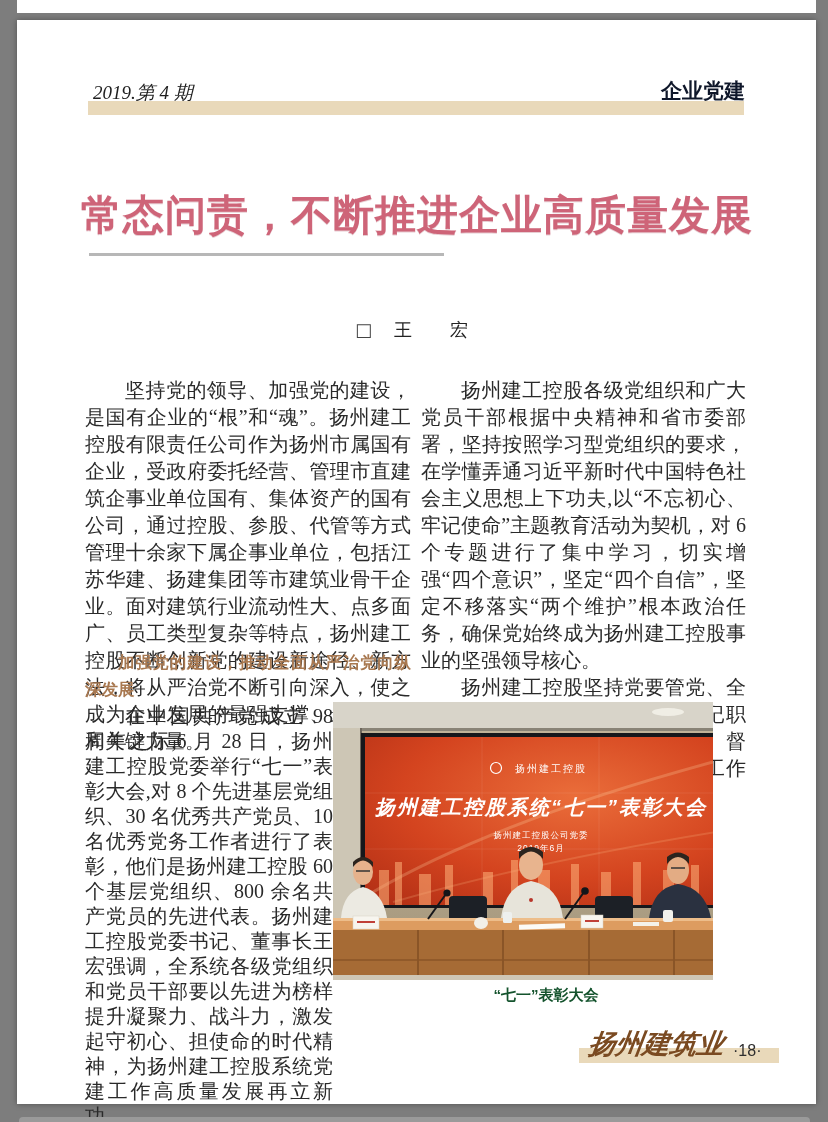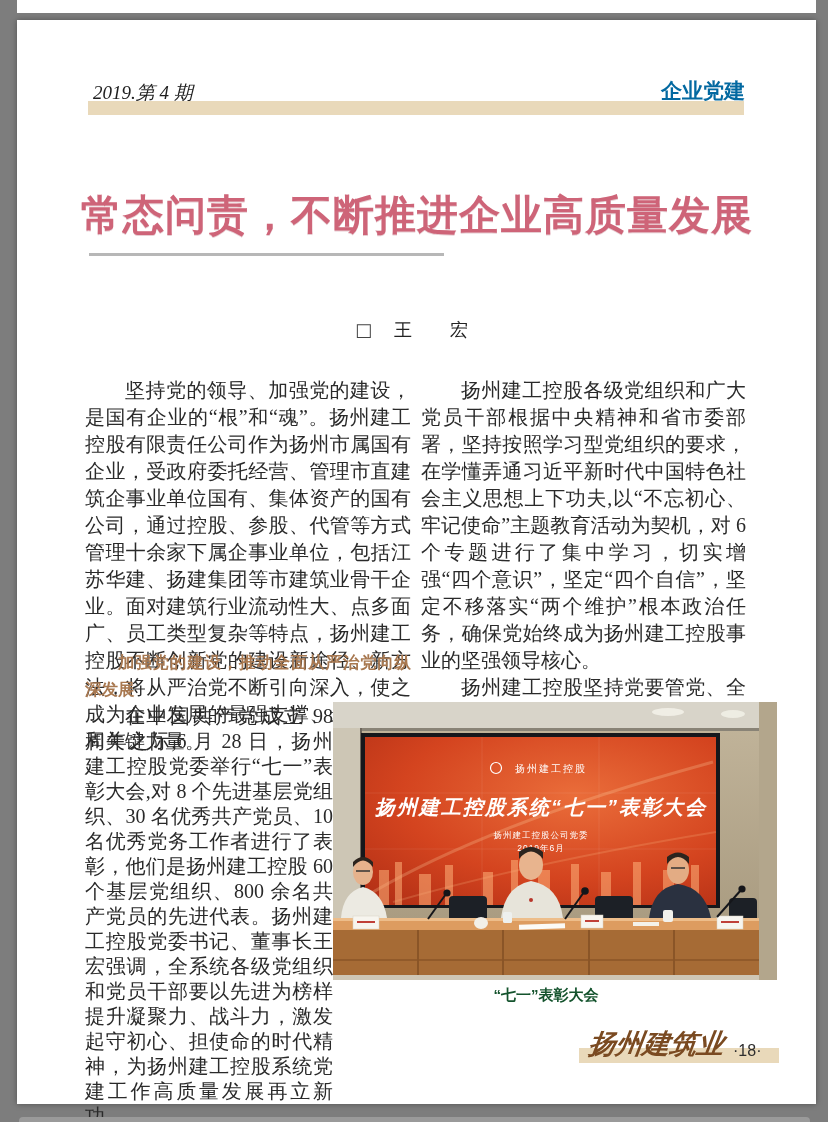--- a/index.html
+++ b/index.html
@@ -7,35 +7,35 @@
     --footer-brown:#7a4a21; --viewer-gray:#7d7d7d;
   }
   *{margin:0;padding:0;box-sizing:border-box;}
   html,body{width:828px;height:1122px;overflow:hidden;}
   body{background:var(--viewer-gray);font-family:"Liberation Serif","DejaVu Serif",serif;position:relative;}
   .prev-page{position:absolute;left:17px;top:0;width:799px;height:13px;background:#fff;}
   .next-page{position:absolute;left:19px;top:1117px;width:791px;height:5px;background:#9a9a9a;border-radius:4px 4px 0 0;}
   .page{position:absolute;left:17px;top:20px;width:799px;height:1084px;background:#fff;box-shadow:0 0 6px rgba(0,0,0,.35);}
   .page *{position:absolute;}
   .hdr-issue{left:76px;top:60px;font-size:19px;font-style:italic;color:#1f1f1f;font-family:"Liberation Serif","DejaVu Serif",serif;white-space:nowrap;}
-  .hdr-section{right:71px;top:57px;font-size:21px;font-weight:bold;color:#0369a1;font-family:"Liberation Sans","DejaVu Sans",sans-serif;white-space:nowrap;}
+  .hdr-section{right:71px;top:57px;font-size:21px;font-weight:bold;color:#0f172a;font-family:"Liberation Sans","DejaVu Sans",sans-serif;white-space:nowrap;}
   .hdr-bar{left:71px;top:81px;width:656px;height:14px;background:var(--band-beige);}
   .title{left:35px;top:168px;width:730px;text-align:center;font-size:41px;font-weight:900;letter-spacing:1px;color:var(--accent-pink);font-family:"Liberation Sans","DejaVu Sans",sans-serif;white-space:nowrap;text-shadow:0 1px 0 rgba(160,60,80,.25);}
   .title-underline{left:72px;top:233px;width:355px;height:3px;background:#b7b7b7;}
   .author{left:0;top:298px;width:799px;text-align:center;font-size:18px;color:#222;white-space:nowrap;}
   .author .box{position:static;display:inline-block;color:#444;font-size:18px;margin-right:22px;font-family:"DejaVu Sans",sans-serif;}
   .author .name{position:static;letter-spacing:10px;}
   .body-text{font-size:20px;line-height:27px;color:#2a2a2a;text-align:justify;}
   .indent{text-indent:2em;}
   .col-left-p1{left:68px;top:357px;width:326px;}
   .col-left-sub{left:68px;top:629px;width:326px;font-weight:bold;color:var(--subhead-brown);text-indent:2em;font-size:16.5px;line-height:27px;text-align:justify;}
   .col-left-p2{left:68px;top:684px;width:248px;line-height:25px;}
   .col-right{left:404px;top:357px;width:325px;}
   .col-right p{position:static;}
-  .photo{left:316px;top:682px;width:444px;height:278px;overflow:hidden;background:#b3a68c;}
+  .photo{left:316px;top:682px;width:380px;height:278px;overflow:hidden;background:#b3a68c;}
   .photo svg{position:static;display:block;}
   .caption{left:316px;top:966px;width:426px;text-align:center;font-size:15px;font-weight:bold;color:#14532d;font-family:"Liberation Sans","DejaVu Sans",sans-serif;}
   .ftr-bar{left:562px;top:1028px;width:200px;height:15px;background:var(--band-beige);}
   .ftr-journal{left:572px;top:1006px;font-size:27px;font-weight:bold;font-style:italic;color:var(--footer-brown);font-family:"Liberation Serif","DejaVu Serif",cursive,serif;transform:skewX(-8deg);white-space:nowrap;}
   .ftr-pageno{left:716px;top:1022px;font-size:16px;color:#2e2e2e;font-family:"Liberation Sans","DejaVu Sans",sans-serif;white-space:nowrap;}
 </style>
 </head>
 <body>
 
 <div>

